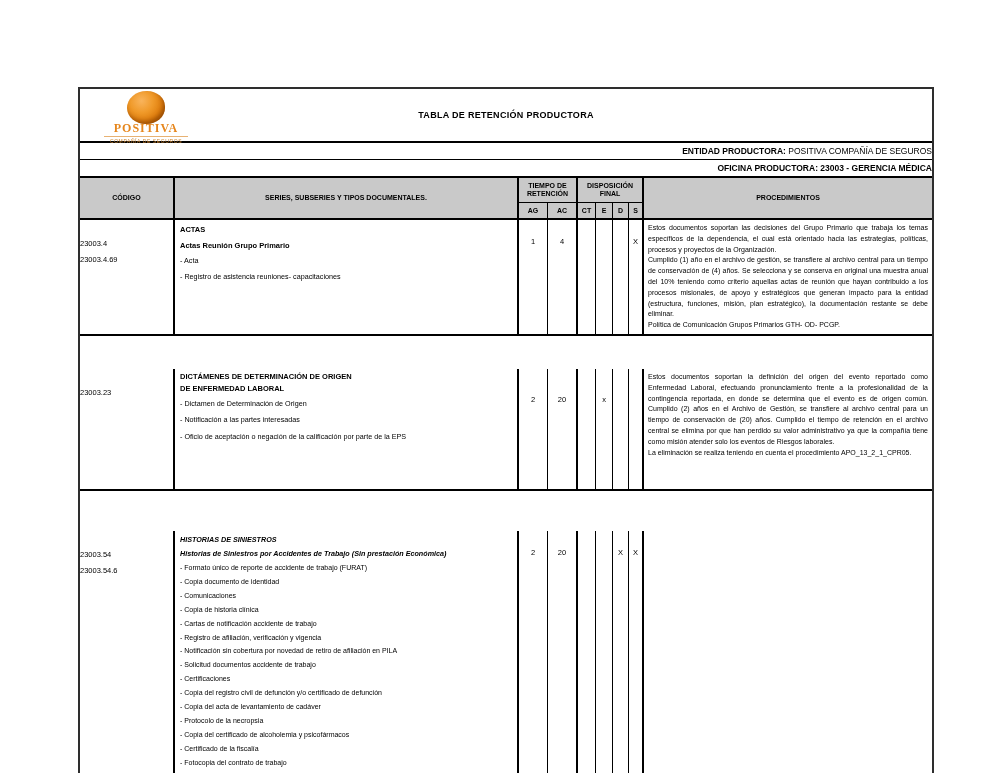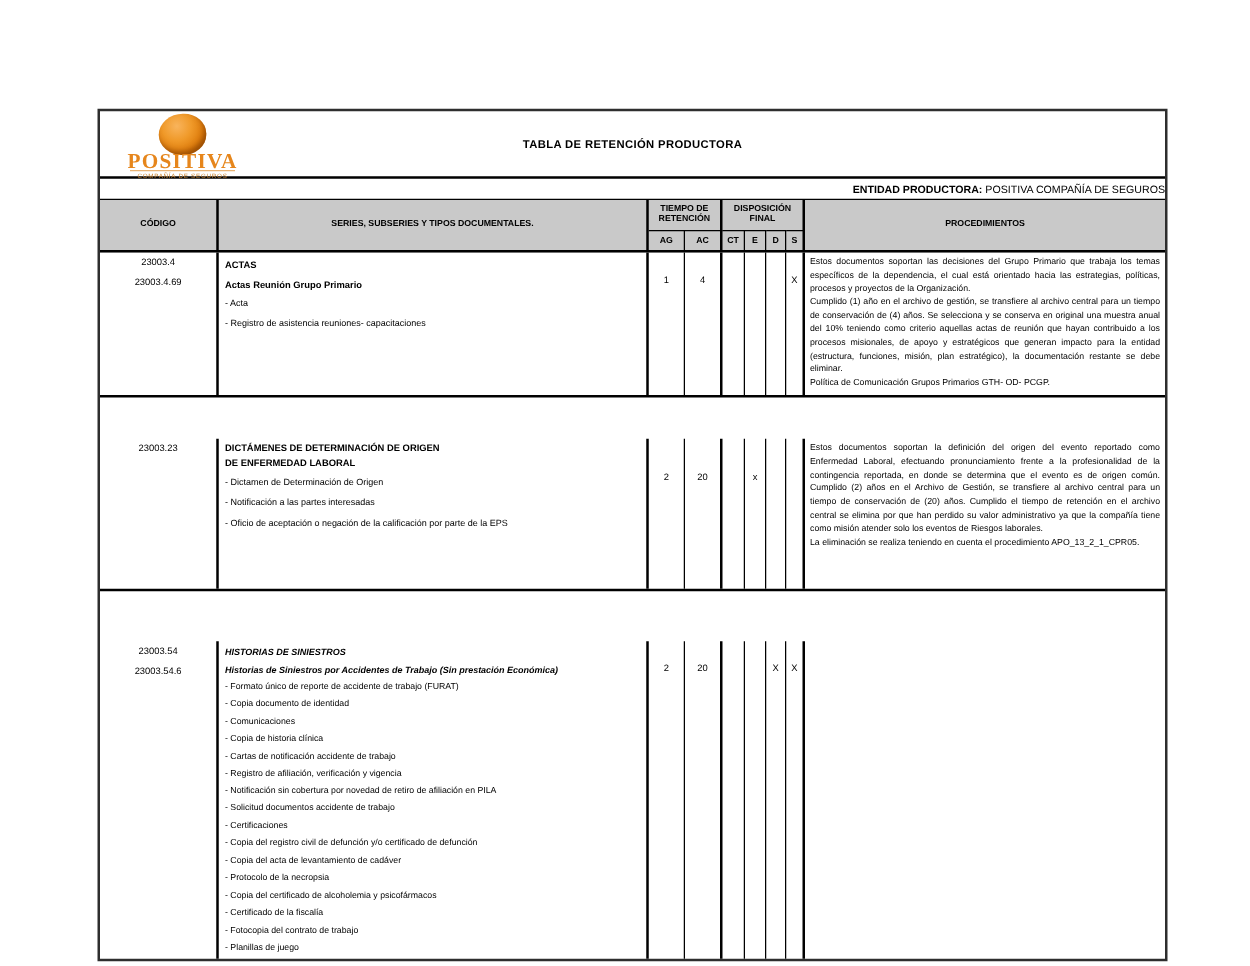--- a/index.html
+++ b/index.html
@@ -14,21 +14,21 @@
   }
   
   .header-band{height:52px;position:relative;border-bottom:2px solid #000;}
   .logo{position:absolute;left:10px;top:1px;width:112px;text-align:center;}
   .logo-circle{
     width:38px;height:33px;margin:1px auto 0;border-radius:52% 48% 50% 50%;
     background:radial-gradient(circle at 38% 30%, #f9b45c 0%, #f09a2a 35%, #dd7b0b 65%, #a35403 100%);
     box-shadow:inset -2px -3px 4px rgba(120,55,0,.55);
   }
   .logo-word{
-    font-family:"Liberation Serif", serif;color:#e6861c;font-size:17px;
+    font-family:"Liberation Serif", serif;color:#e6861c;font-size:12px;
     line-height:13px;letter-spacing:1px;font-weight:600;margin-top:-2px;
   }
   .logo-tag{
     font-size:5px;color:#c98330;letter-spacing:.6px;margin:1px 14px 0;
     padding-top:1px;border-top:1px solid #e8b273;white-space:nowrap;
   }
   .doc-title{
     position:absolute;left:0;right:0;top:21px;text-align:center;
     font-size:9px;font-weight:bold;letter-spacing:.3px;
   }
@@ -59,21 +59,21 @@
   .h-series{grid-column:2;grid-row:1/3;}
   .h-tiempo{grid-column:3/5;grid-row:1;}
   .h-dispo{grid-column:5/9;grid-row:1;}
   .h-proc{grid-column:9;grid-row:1/3;}
   
   .trow{border-bottom:2px solid #000;}
   .trow:last-child{border-bottom:none;}
   .trow:nth-child(1){min-height:110px;}
   .trow:nth-child(2){min-height:120px;margin-top:33px;}
   .trow:nth-child(3){min-height:251px;margin-top:40px;}
-  .cell-codes{text-align:center;font-size:7.5px;padding-top:0;}
+  .cell-codes{font-size:7.5px;padding-top:16px;}
   .code-line{line-height:16px;}
   .cell-series{padding:2px 3px 2px 5px;font-size:7.5px;}
   .series-title{font-weight:bold;line-height:15.5px;white-space:nowrap;overflow:hidden;}
   .series-item{line-height:16.3px;font-size:7.2px;white-space:nowrap;overflow:hidden;}
   .trow:nth-child(2) .series-title{line-height:12.5px;}
   .trow:nth-child(3) .series-title{line-height:14px;font-size:7.2px;font-style:italic;}
   .trow:nth-child(3) .series-item{line-height:13.9px;font-size:7px;}
   .cell-val{text-align:center;font-size:7.5px;padding-top:17px;}
   .trow:nth-child(2) .cell-val{padding-top:26px;}
   .cell-proc{padding:3px 4px 3px 4px;font-size:7px;}
@@ -89,20 +89,24 @@
       <div class="logo-circle"></div>
       <div class="logo-word">POSITIVA</div>
       <div class="logo-tag">COMPAÑÍA DE SEGUROS</div>
     </div>
     <div class="doc-title">TABLA DE RETENCIÓN PRODUCTORA</div>
   </div>
 
   <div class="info-row bold-label">
     <span class="info-label">ENTIDAD PRODUCTORA:</span>
     <span class="info-value">POSITIVA COMPAÑÍA DE SEGUROS</span>
+  </div>
+  <div class="info-row bold-value last">
+    <span class="info-label">OFICINA PRODUCTORA:</span>
+    <span class="info-value">23003 - GERENCIA MÉDICA</span>
   </div>
 
   <div class="grid thead">
     <div class="hcell h-codigo thick">CÓDIGO</div>
     <div class="hcell h-series thick">SERIES, SUBSERIES Y TIPOS DOCUMENTALES.</div>
     <div class="hcell h-tiempo thick">TIEMPO DE RETENCIÓN</div>
     <div class="hcell h-dispo thick">DISPOSICIÓN FINAL</div>
     <div class="hcell h-proc lastcol">PROCEDIMIENTOS</div>
     <div class="hcell subline">AG</div>
     <div class="hcell subline thick">AC</div>

